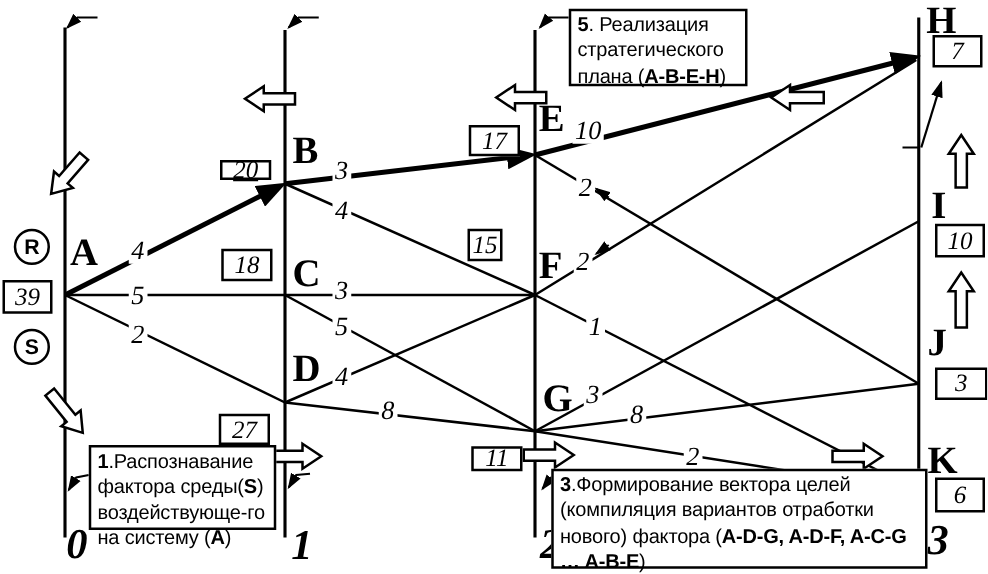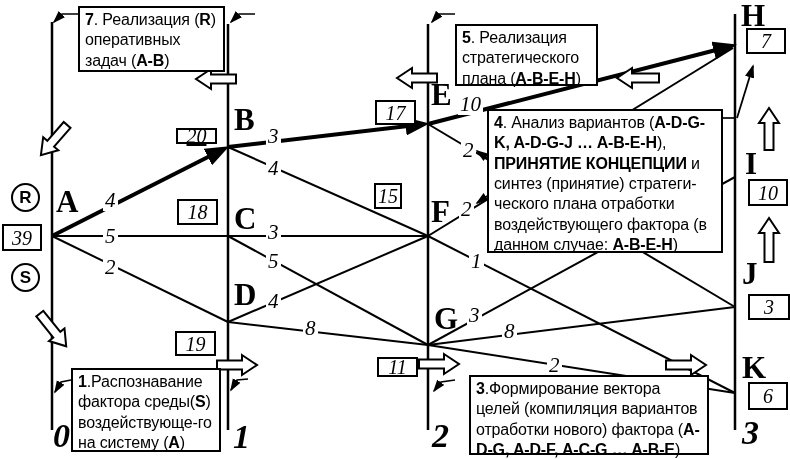--- a/index.html
+++ b/index.html
@@ -17,25 +17,25 @@
               font-weight:bold;font-size:31px;line-height:1;}
   .edge-weight{position:absolute;z-index:2;font-family:"Liberation Serif",serif;
                font-style:italic;font-size:21px;line-height:1;background:#fff;padding:0 2px;}
   .axis-mark{position:absolute;z-index:3;font-family:"Liberation Serif",serif;
              font-style:italic;font-weight:bold;font-size:34px;line-height:1;}
   .circle-badge{position:absolute;z-index:3;width:29px;height:29px;border:2.5px solid #000;
                 border-radius:50%;background:#fff;box-sizing:border-box;display:flex;
                 align-items:center;justify-content:center;font-weight:bold;font-size:17px;}
   #stage7{left:78px;top:6px;width:147px;height:66px;}
   #stage6{left:255px;top:7px;width:166px;height:63px;}
-  #stage5{left:455px;top:24px;width:143px;height:62px;}
+  #stage5{left:455px;top:7px;width:143px;height:62px;}
   #stage4{left:487px;top:109px;width:236px;height:144px;}
-  #stage1{left:71px;top:368px;width:150px;height:84px;}
+  #stage1{left:71px;top:356px;width:150px;height:68px;}
   #stage2{left:248px;top:376px;width:172px;height:80px;}
-  #stage3{left:469px;top:375px;width:240px;height:80px;}
+  #stage3{left:441px;top:375px;width:301px;height:80px;}
 </style>
 </head>
 <body>
 
 <div id="canvas">
 
   <svg id="lines" width="790" height="459" viewBox="0 0 790 459">
     <defs>
       <marker id="mT" markerWidth="6" markerHeight="4.6" refX="0.6" refY="2.3" orient="auto" markerUnits="strokeWidth">
         <path d="M0,0 L6,2.3 L0,4.6 Z" fill="#000"></path>
@@ -93,35 +93,33 @@
         <polygon points="217.0,360.5 242.0,360.5 242.0,355.0 257.0,365.0 242.0,375.0 242.0,369.5 217.0,369.5"></polygon>
         <polygon points="419.0,359.5 444.0,359.5 444.0,354.0 459.0,364.0 444.0,374.0 444.0,368.5 419.0,368.5"></polygon>
         <polygon points="666.0,360.5 691.0,360.5 691.0,355.0 706.0,365.0 691.0,375.0 691.0,369.5 666.0,369.5"></polygon>
         <polygon points="70.5,127.9 54.1,146.7 58.3,150.3 40.9,155.1 43.2,137.2 47.3,140.8 63.7,122.0"></polygon>
         <polygon points="43.3,310.8 60.3,331.8 64.5,328.4 66.2,346.3 49.0,341.0 53.3,337.5 36.3,316.5"></polygon>
         <polygon points="764.5,150.0 764.5,123.0 759.0,123.0 769.0,108.0 779.0,123.0 773.5,123.0 773.5,150.0"></polygon>
         <polygon points="764.5,262.0 764.5,233.0 759.0,233.0 769.0,218.0 779.0,233.0 773.5,233.0 773.5,262.0"></polygon>
       </g>
   </svg>
 
-  <div class="stage-box" id="stage7"><b>7</b>. Реализация (<b>R</b>) оперативных задач (<b>A-B</b>)</div>
   <div class="stage-box" id="stage5"><b>5</b>. Реализация стратегического плана (<b>A-B-E-H</b>)</div>
-  <div class="stage-box" id="stage4"><b>4</b>. Анализ вариантов (<b>A-D-G-K, A-D-G-J … A-B-E-H</b>), <b>ПРИНЯТИЕ КОНЦЕПЦИИ</b> и синтез (принятие) стратеги-ческого плана отработки воздействующего фактора (в данном случае: <b>A-B-E-H</b>)</div>
   <div class="stage-box" id="stage1"><b>1</b>.Распознавание фактора среды(<b>S</b>) воздействующе-го на систему (<b>A</b>)</div>
   <div class="stage-box" id="stage3"><b>3</b>.Формирование вектора целей (компиляция вариантов отработки нового) фактора (<b>A-D-G, A-D-F, A-C-G … A-B-E</b>)</div>
 
   <div id="overlay">
       <div class="node-label" style="left: 56px; top: 186px;">A</div>
       <div class="sum-box" style="left: 2px; top: 224px; width: 40px; height: 27px;">39</div>
       <div class="node-label" style="left: 234px; top: 104px;">B</div>
       <div class="sum-box" style="left: 176px; top: 128px; width: 41px; height: 16px; text-decoration: underline;">20</div>
       <div class="node-label" style="left: 234px; top: 203px;">C</div>
       <div class="sum-box" style="left: 177px; top: 199px; width: 41px; height: 26px;">18</div>
       <div class="node-label" style="left: 234px; top: 279px;">D</div>
-      <div class="sum-box" style="left: 175px; top: 331px; width: 41px; height: 25px;">19</div>
+      <div class="sum-box" style="left: 175px; top: 331px; width: 41px; height: 25px;">27</div>
       <div class="node-label" style="left: 431px; top: 79px;">E</div>
       <div class="sum-box" style="left: 375px; top: 100px; width: 41px; height: 25px;">17</div>
       <div class="node-label" style="left: 431px; top: 196px;">F</div>
       <div class="sum-box" style="left: 374px; top: 183px; width: 28px; height: 26px;">15</div>
       <div class="node-label" style="left: 434px; top: 303px;">G</div>
       <div class="sum-box" style="left: 377px; top: 357px; width: 41px; height: 20px;">11</div>
       <div class="node-label" style="left: 741px; top: 0px;">H</div>
       <div class="sum-box" style="left: 746px; top: 28px; width: 40px; height: 26px;">7</div>
       <div class="node-label" style="left: 745px; top: 148px;">I</div>
       <div class="sum-box" style="left: 748px; top: 179px; width: 40px; height: 27px;">10</div>

